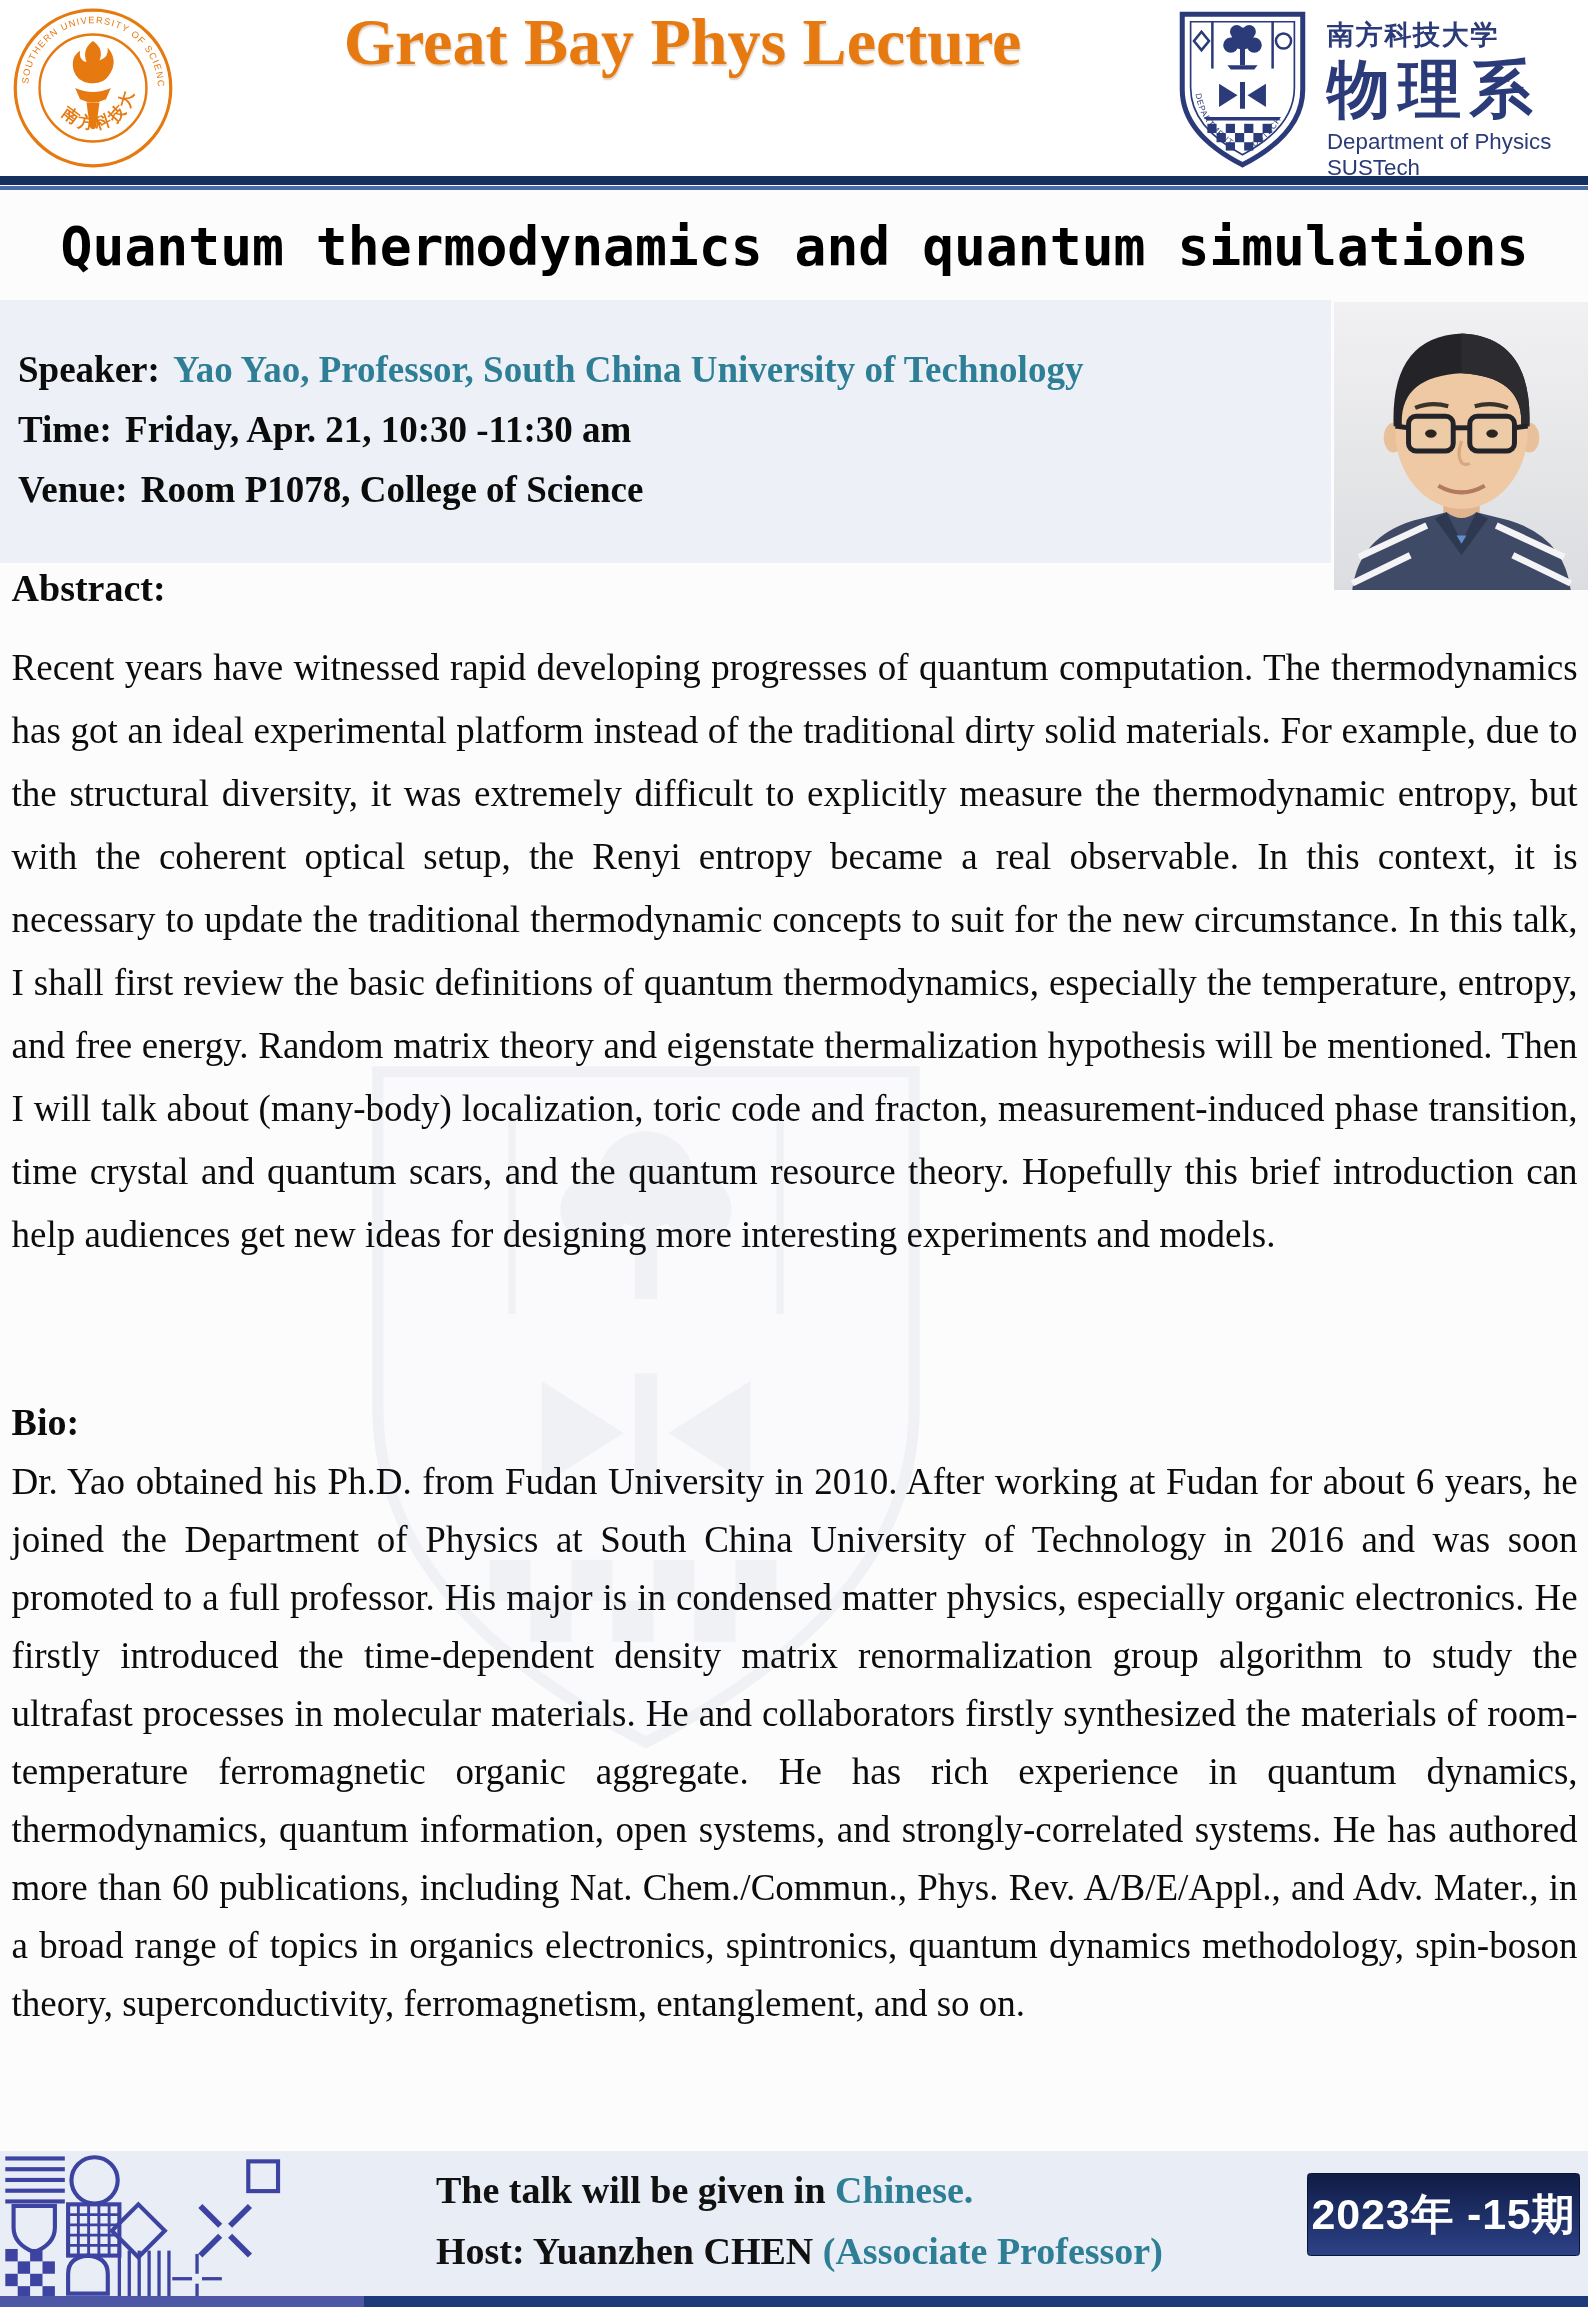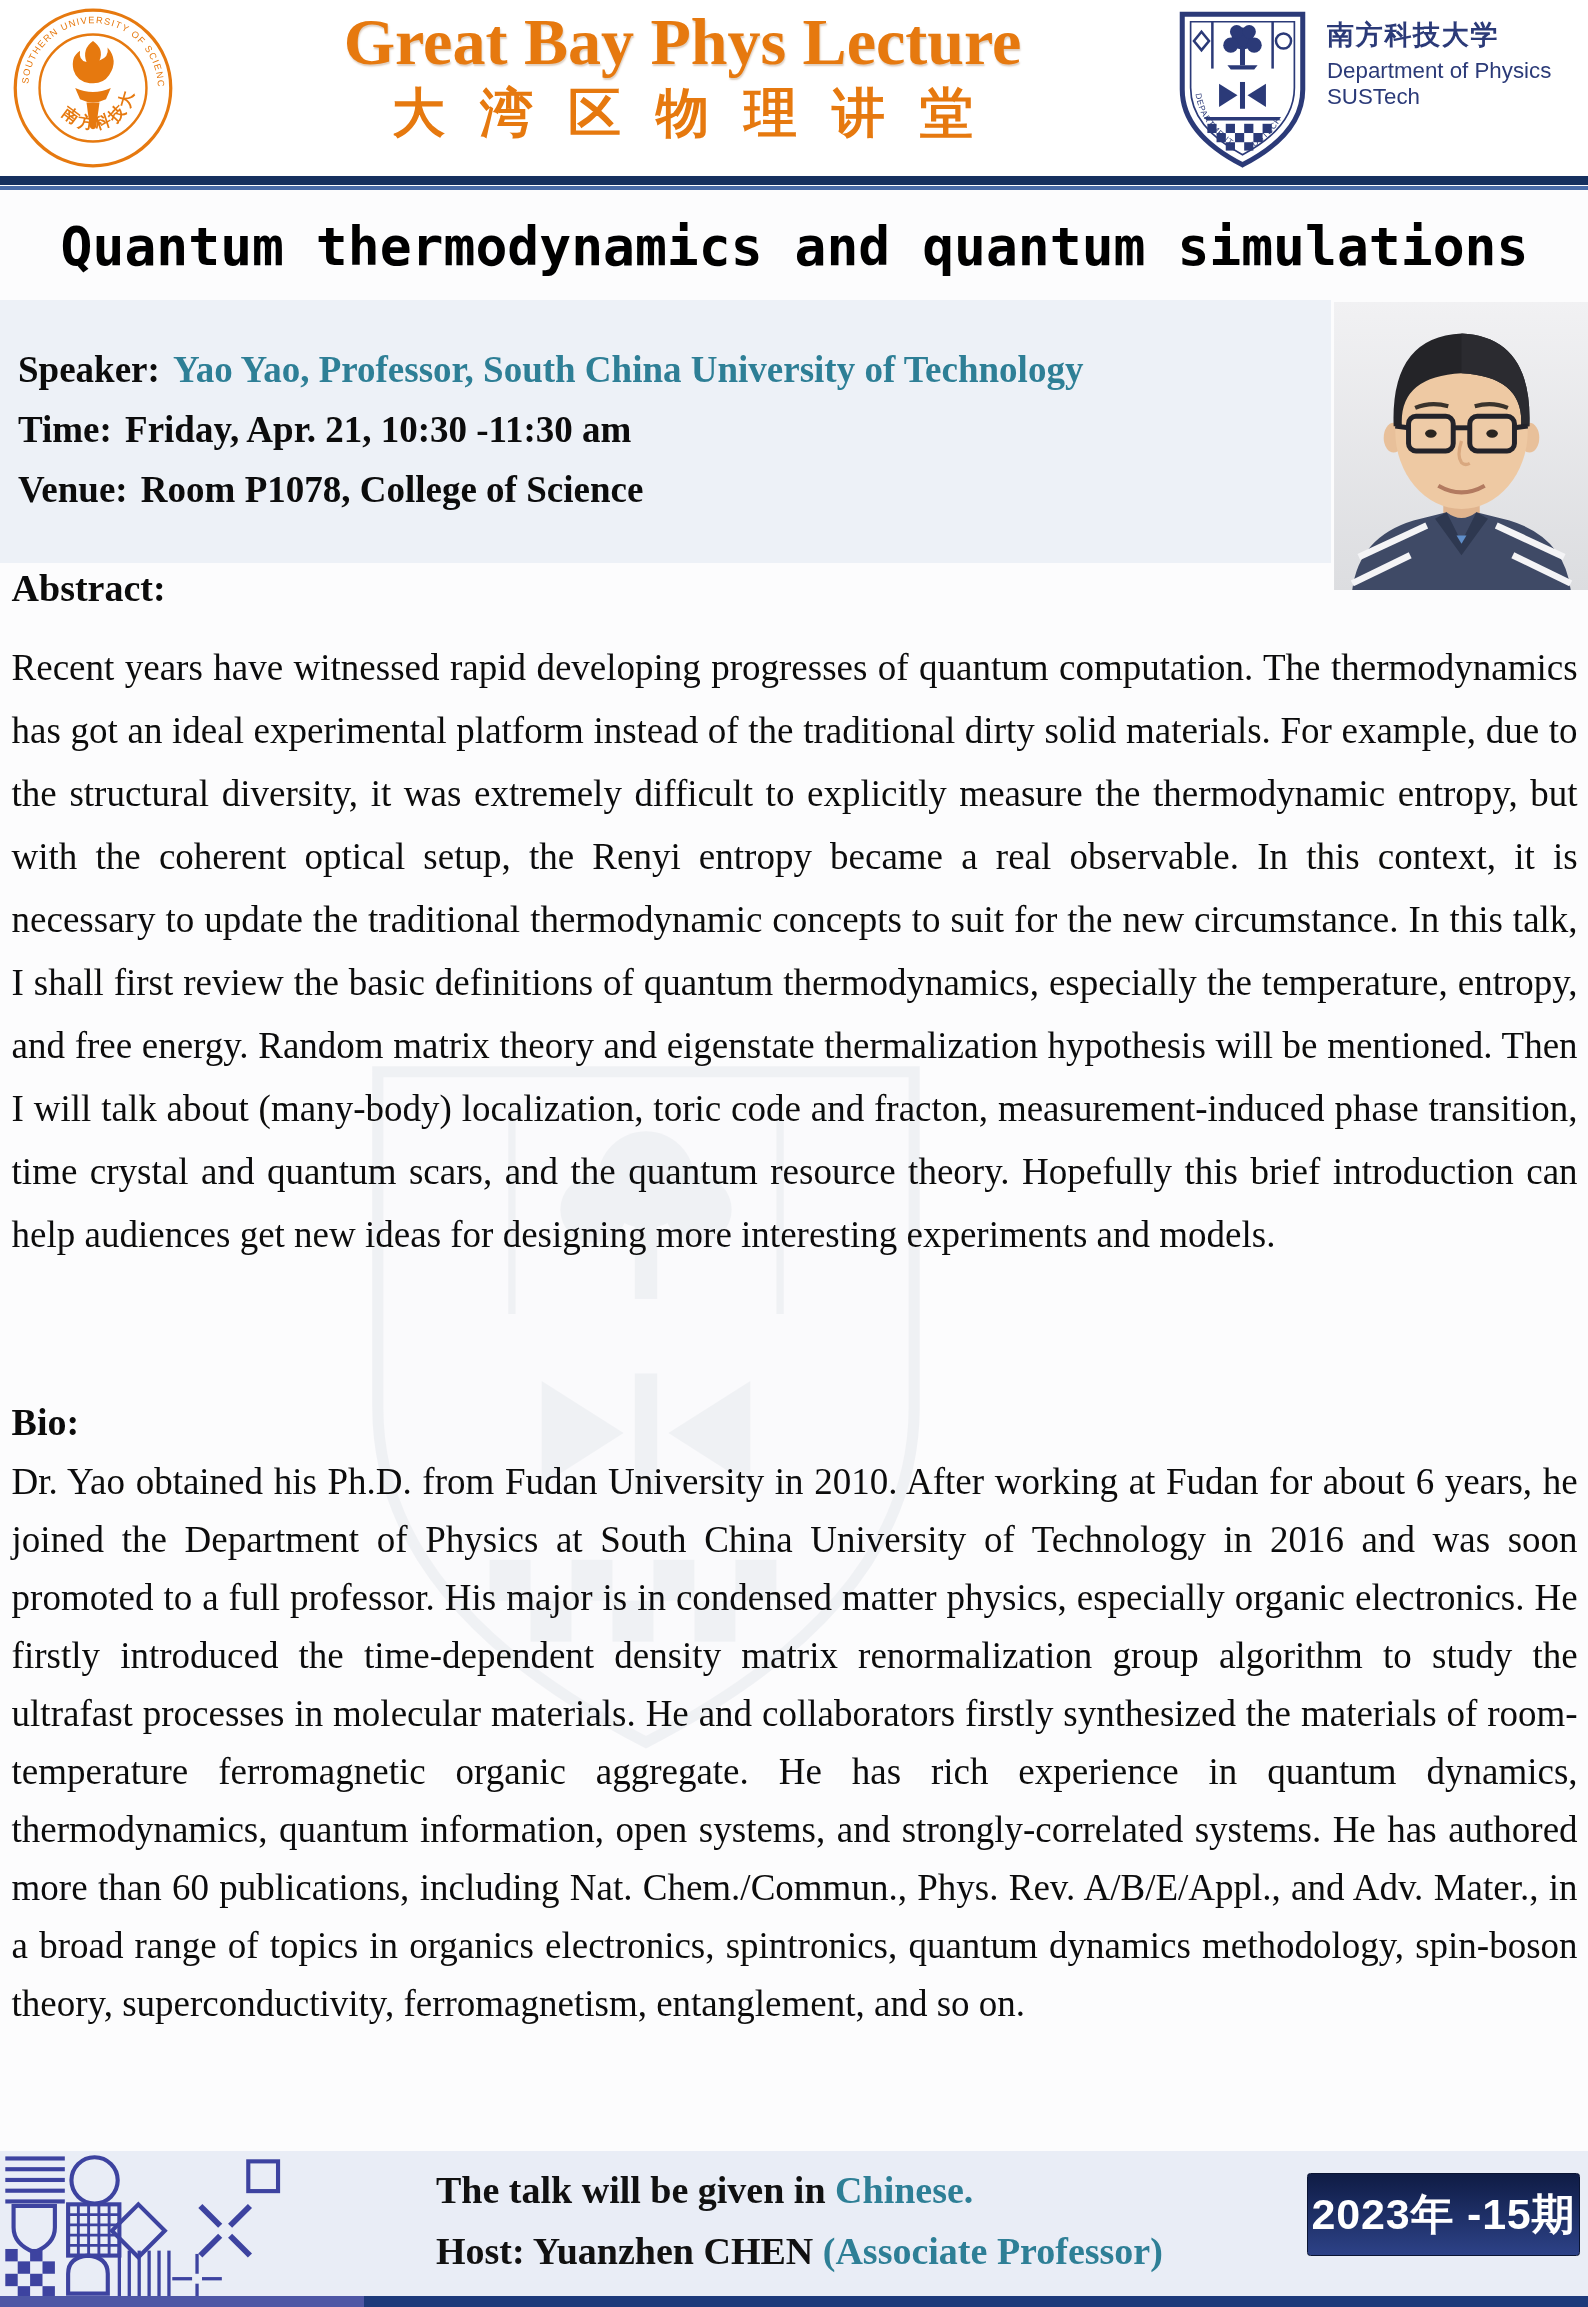--- a/index.html
+++ b/index.html
@@ -89,21 +89,20 @@
       </text>
       <g fill="#e6790f">
         <path d="M100,42 q14,10 8,24 q12,-4 10,-16 q14,16 2,34 q-8,12 -24,10 q-16,-2 -20,-16 q-4,-16 8,-24 q-2,12 8,14 q-6,-16 8,-26 z"></path>
         <path d="M78,100 q22,10 44,0 l-6,14 q-16,8 -32,0 z"></path>
         <path d="M92,118 h16 l-4,30 q-4,6 -8,0 z"></path>
       </g>
     </svg>
 
     <div class="hdr-center">
       <div class="title-en">Great Bay Phys Lecture</div>
-      <div class="title-zh">大湾区物理讲堂</div>
     </div>
 
     <div class="hdr-right">
       <svg class="shield-sm" viewBox="0 0 160 190">
         <path d="M8,5 H152 V95 Q152,148 80,185 Q8,148 8,95 Z" fill="#ffffff" stroke="#2b3a78" stroke-width="6"></path>
         <path d="M18,14 H142 V93 Q142,140 80,173 Q18,140 18,93 Z" fill="none" stroke="#2b3a78" stroke-width="2"></path>
         <line x1="44" y1="14" x2="44" y2="70" stroke="#2b3a78" stroke-width="3"></line>
         <line x1="116" y1="14" x2="116" y2="70" stroke="#2b3a78" stroke-width="3"></line>
         <path d="M31,26 l9,11 -9,11 -9,-11 z" fill="none" stroke="#2b3a78" stroke-width="3"></path>
         <circle cx="129" cy="37" r="9" fill="none" stroke="#2b3a78" stroke-width="3"></circle>
@@ -139,20 +138,21 @@
         </defs>
         <text font-family="Liberation Sans, sans-serif" font-size="10" fill="#2b3a78" letter-spacing="1">
           <textPath href="#shL">DEPARTMENT OF PHYSICS</textPath>
         </text>
         <text font-family="Liberation Sans, sans-serif" font-size="10" fill="#2b3a78" letter-spacing="1">
           <textPath href="#shR">SUSTECH</textPath>
         </text>
       </svg>
       <div class="dept-text">
         <div class="dept-univ">南方科技大学</div>
+        <div class="dept-name">物理系</div>
         <div class="dept-en1">Department of Physics</div>
         <div class="dept-en2">SUSTech</div>
       </div>
     </div>
   </header>
 
   <div class="divider"></div>
 
   <h1 class="talk-title">Quantum thermodynamics and quantum simulations</h1>
 

